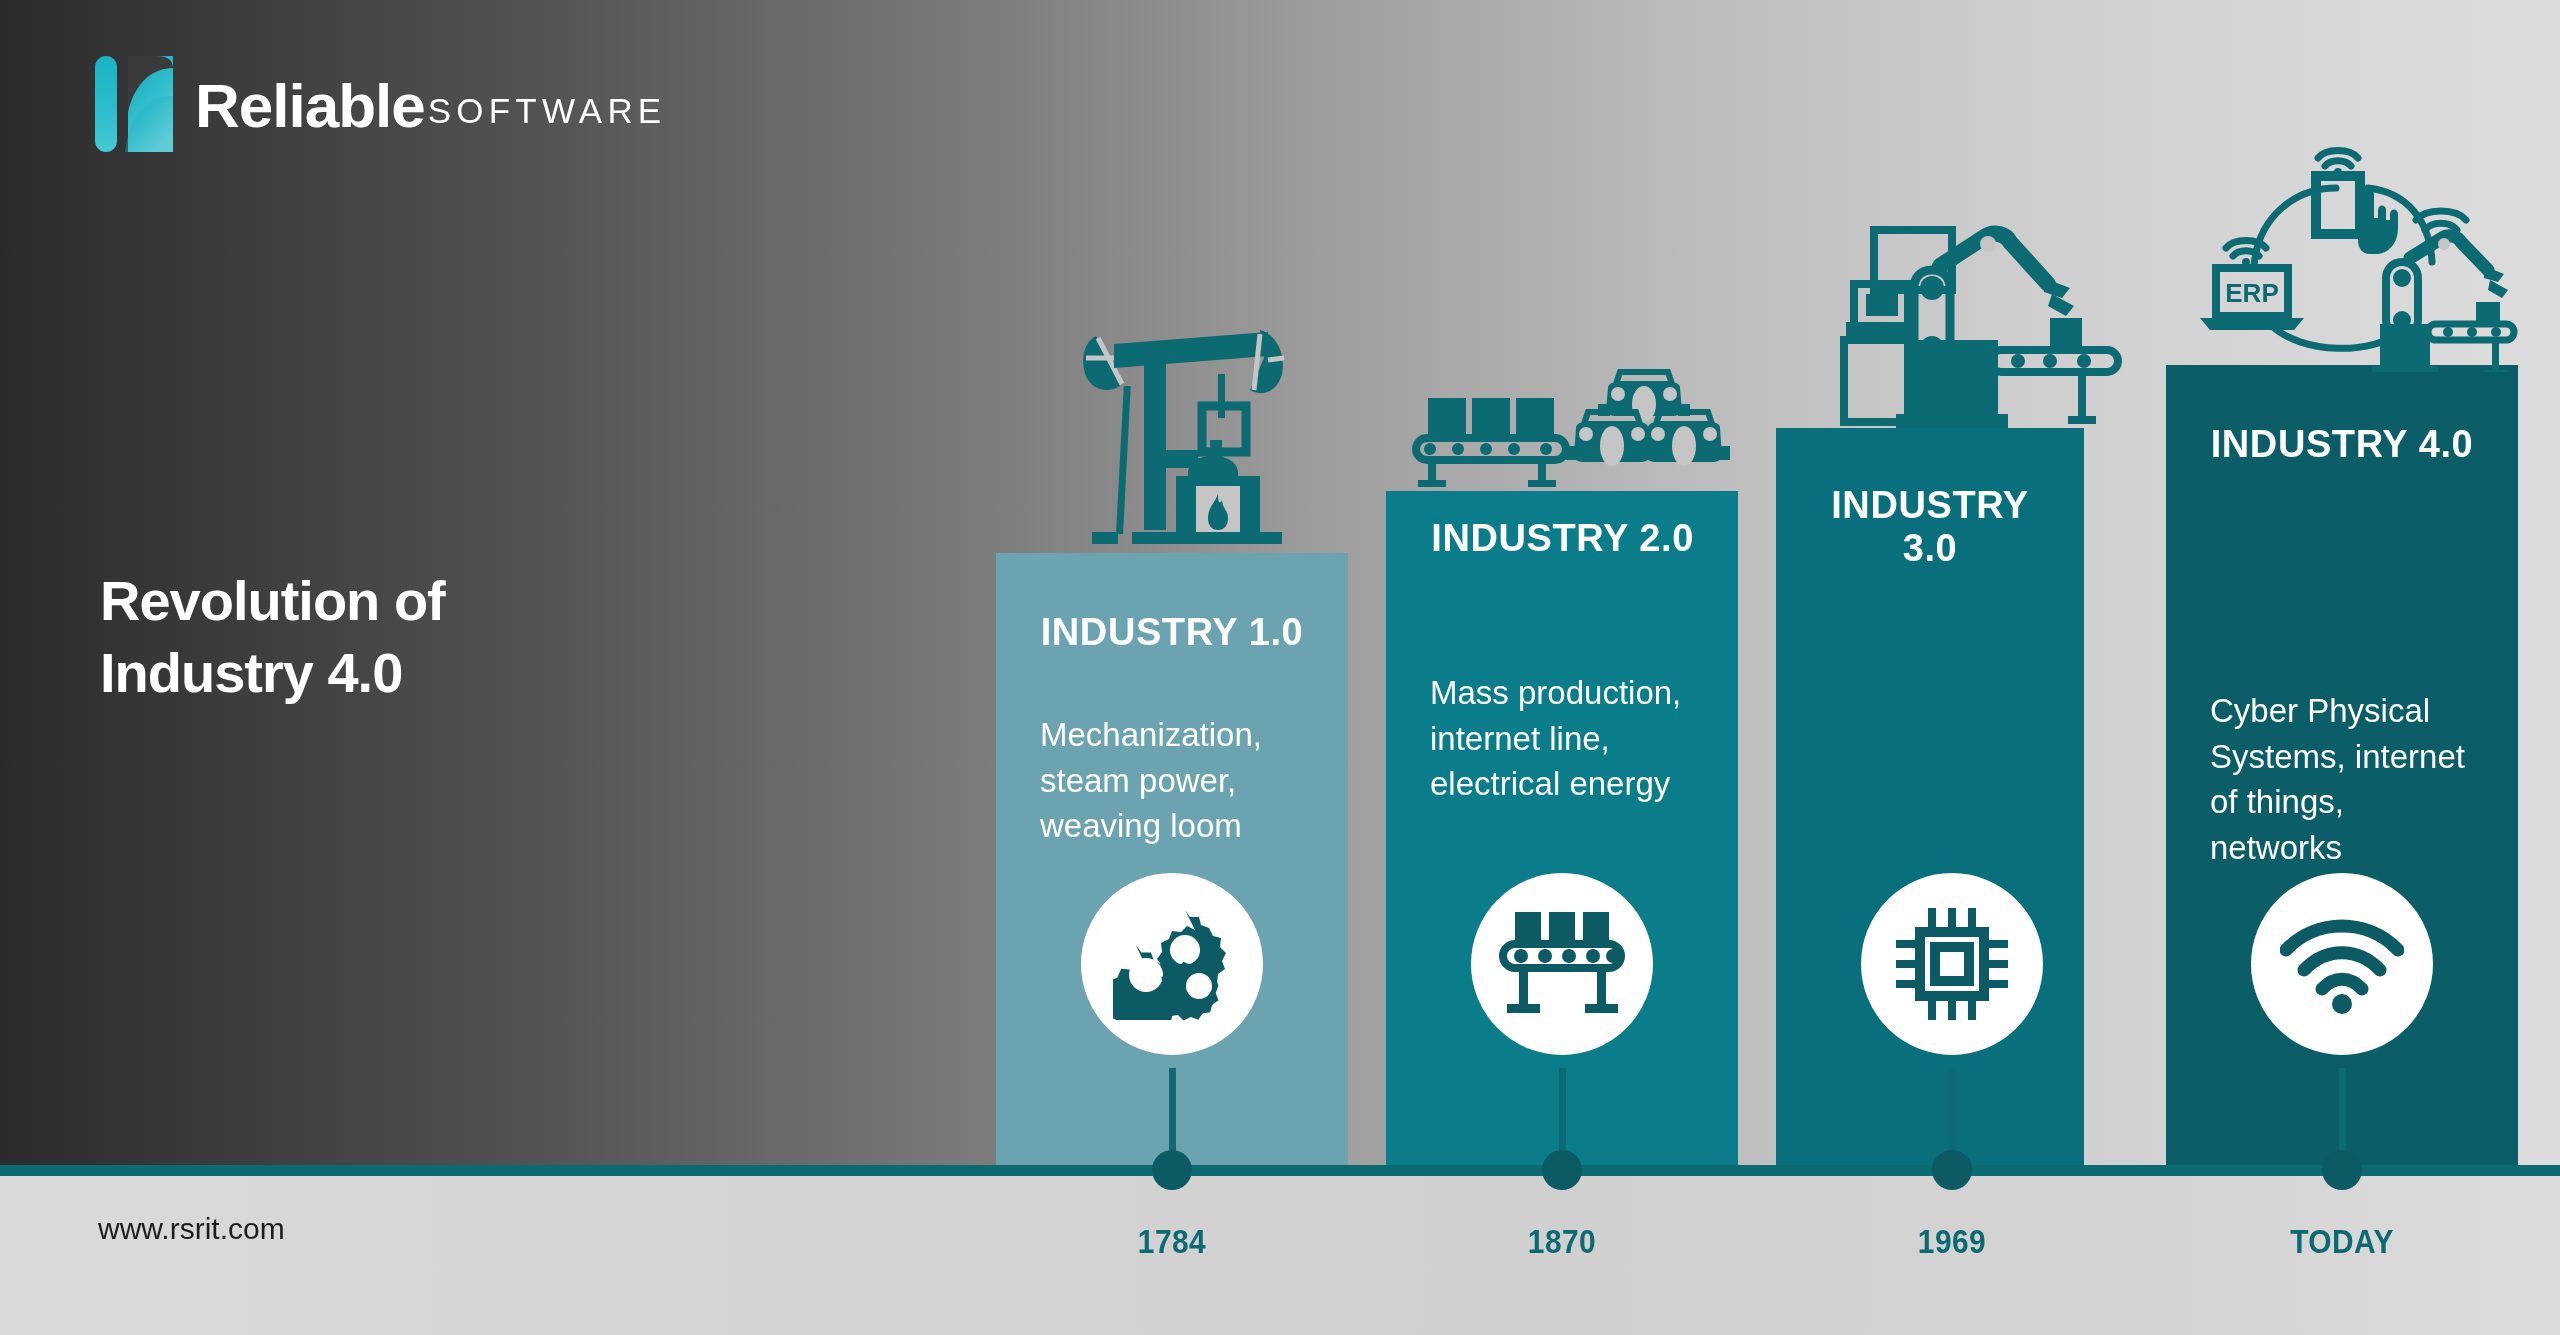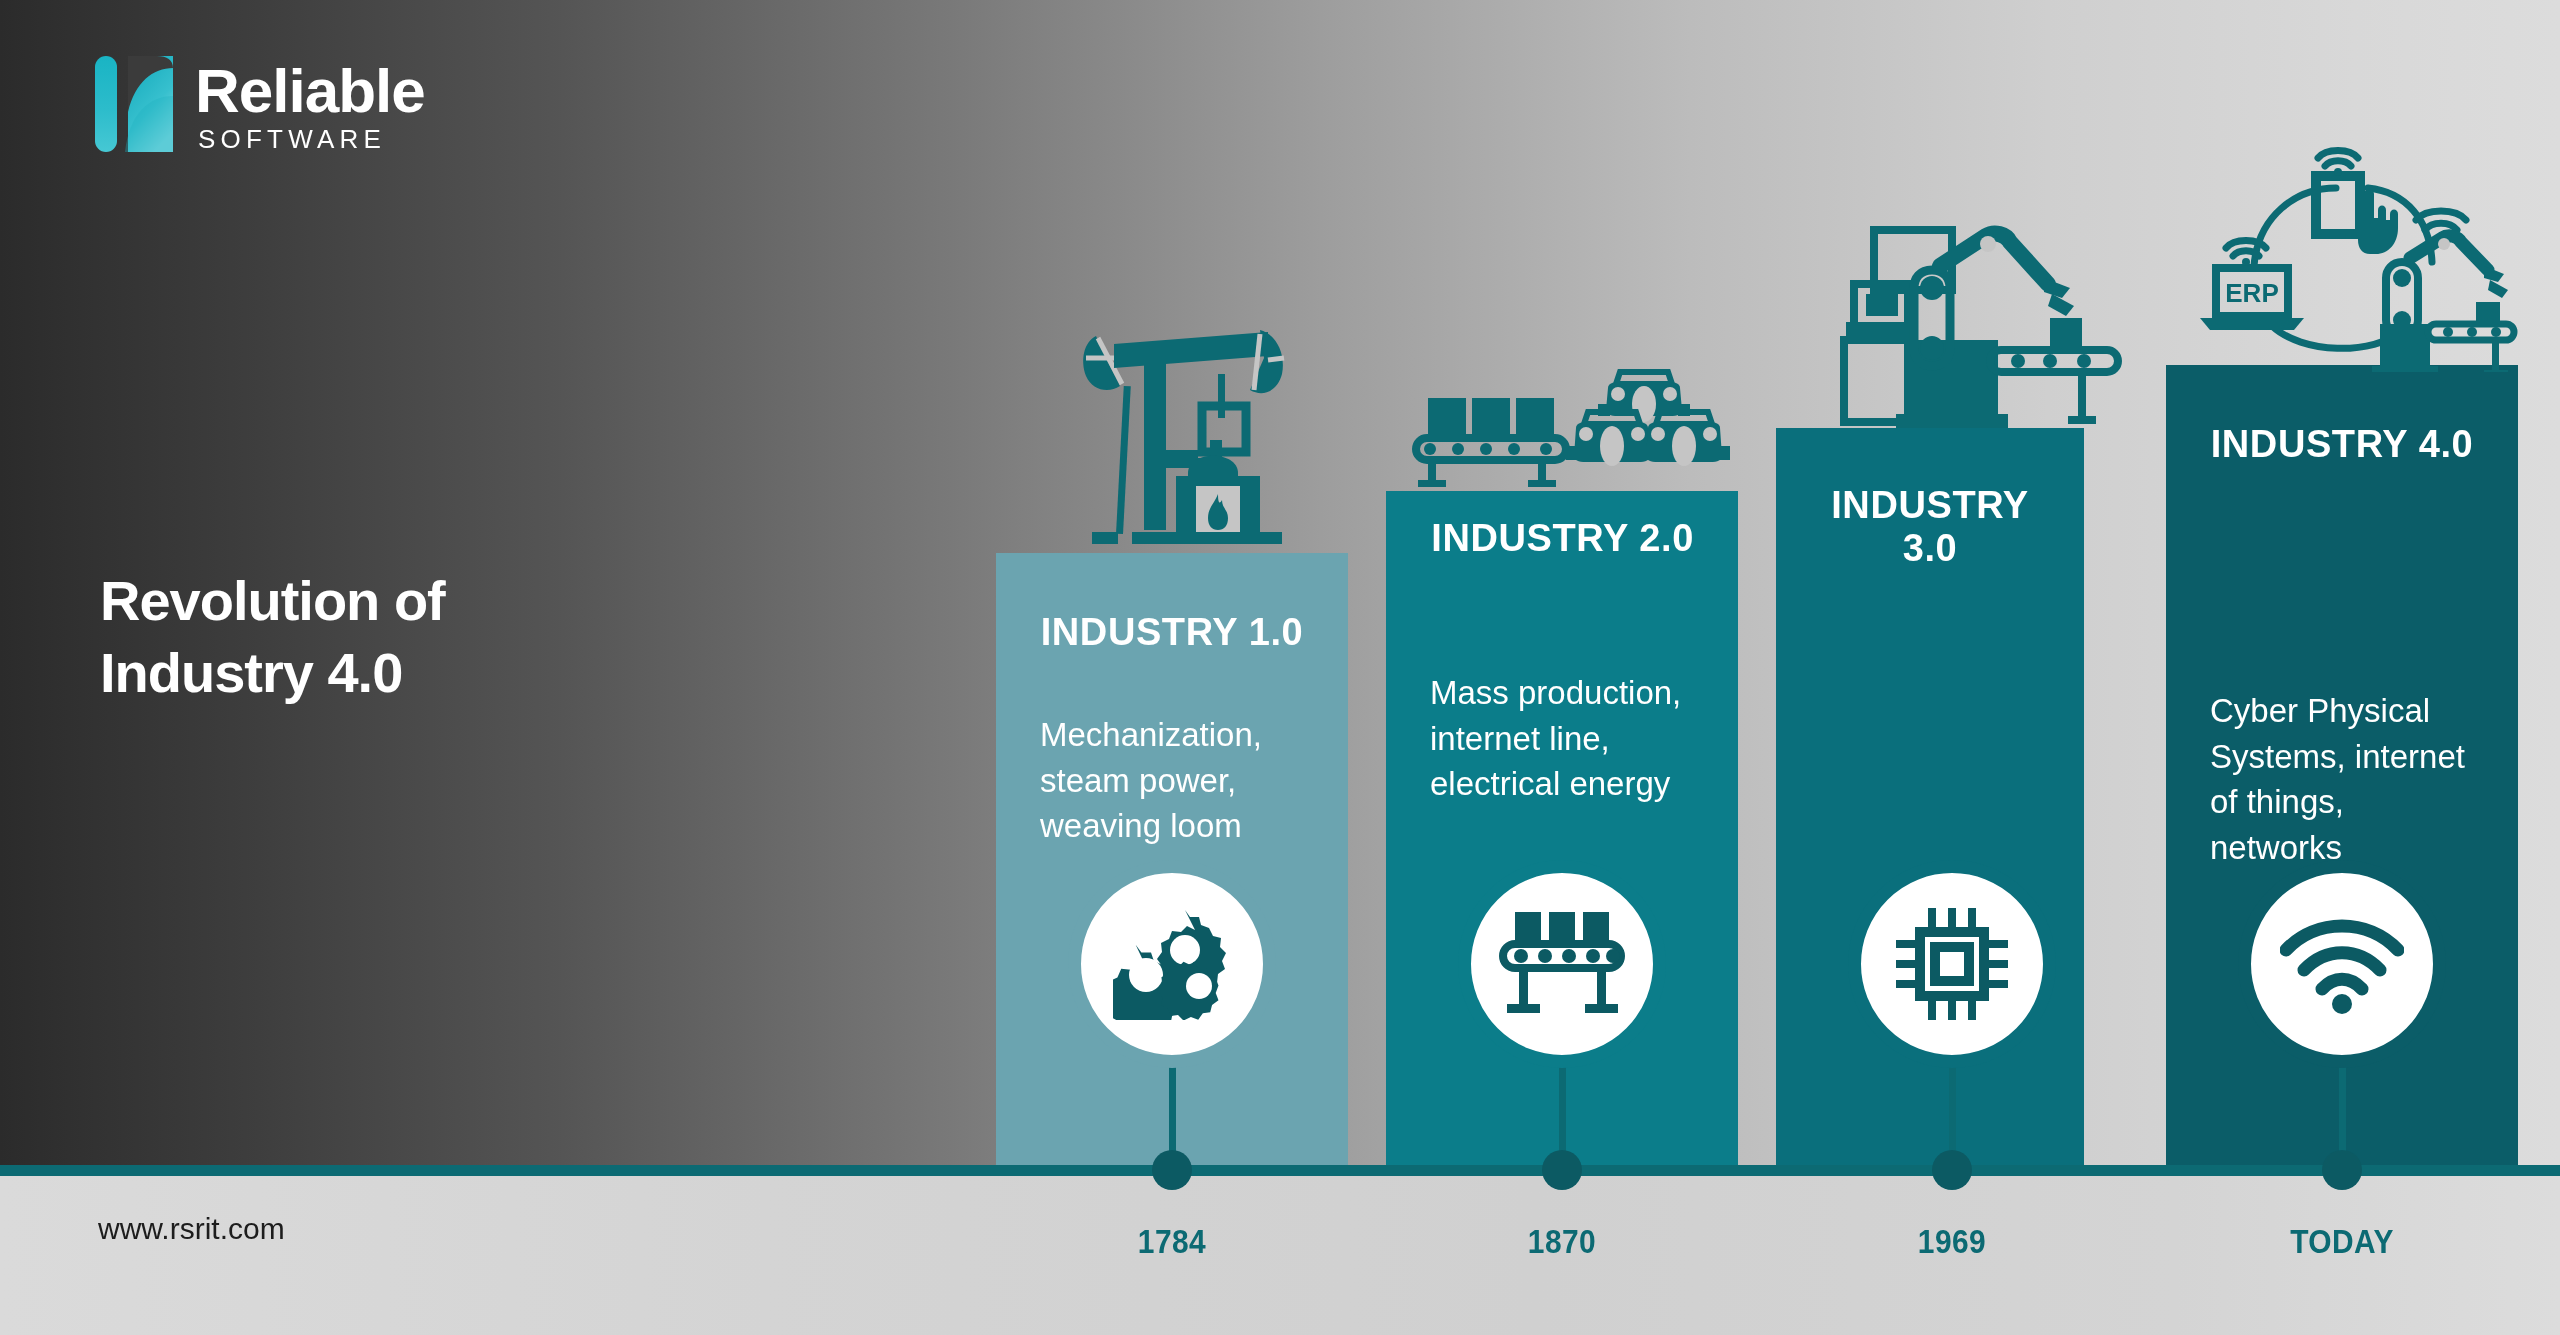--- a/index.html
+++ b/index.html
@@ -35,35 +35,35 @@
   .logo {
     position: absolute;
     left: 95px; top: 52px;
     display: flex;
     align-items: center;
   }
   .logo-mark { display: block; }
   .logo-words {
     margin-left: 14px;
     display: flex;
-    flex-direction: column;
+    flex-direction: row;
     line-height: 1;
   }
   .logo-name {
     color: #ffffff;
     font-size: 62px;
     font-weight: bold;
     letter-spacing: -1px;
   }
   .logo-sub {
     color: #ffffff;
-    font-size: 26px;
+    font-size: 35px;
     font-weight: normal;
     letter-spacing: 5.2px;
-    margin-top: 4px;
+    margin-top: 18px;
     margin-left: 3px;
   }
 
   .headline {
     position: absolute;
     left: 100px; top: 565px;
     color: #ffffff;
     font-size: 56px;
     font-weight: bold;
     line-height: 1.28;

